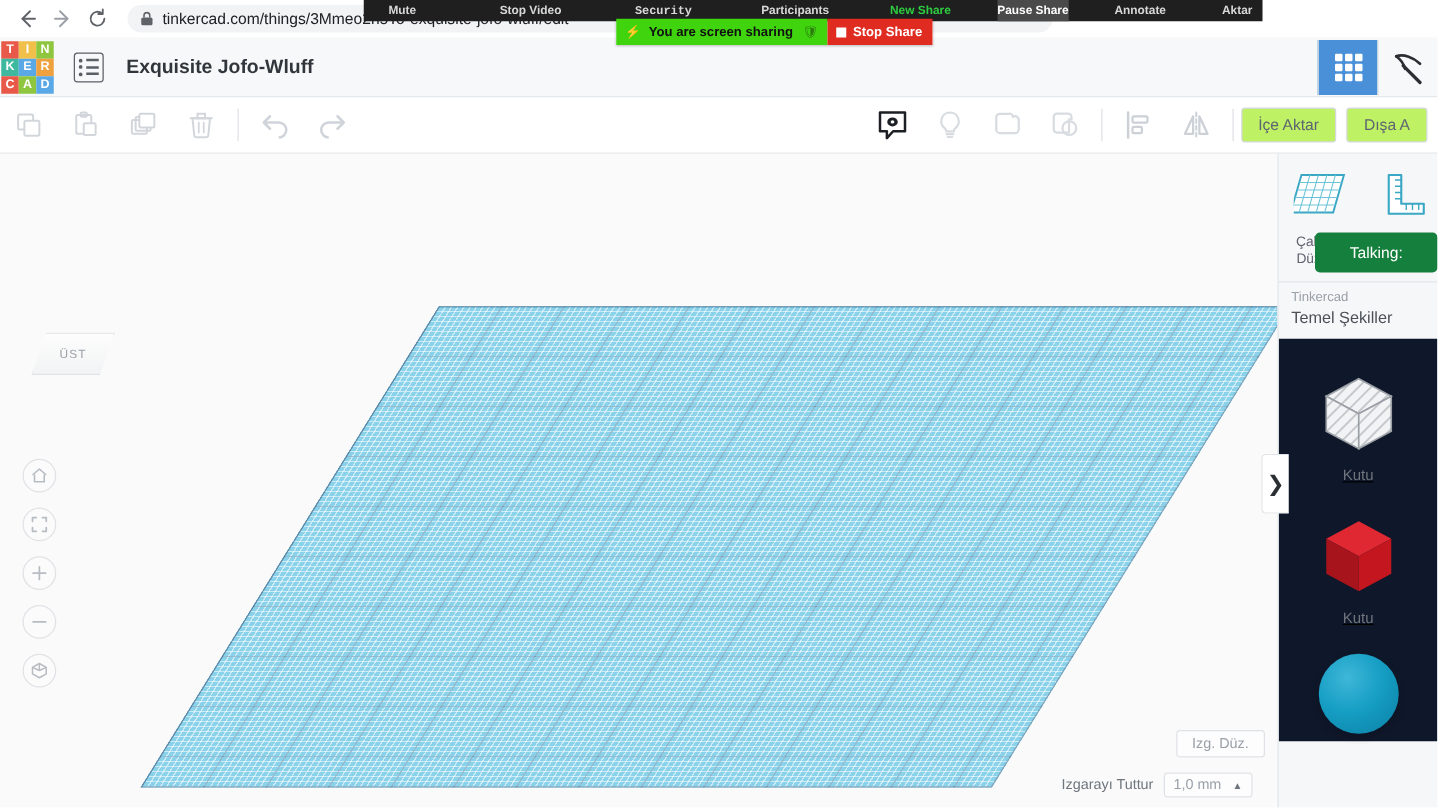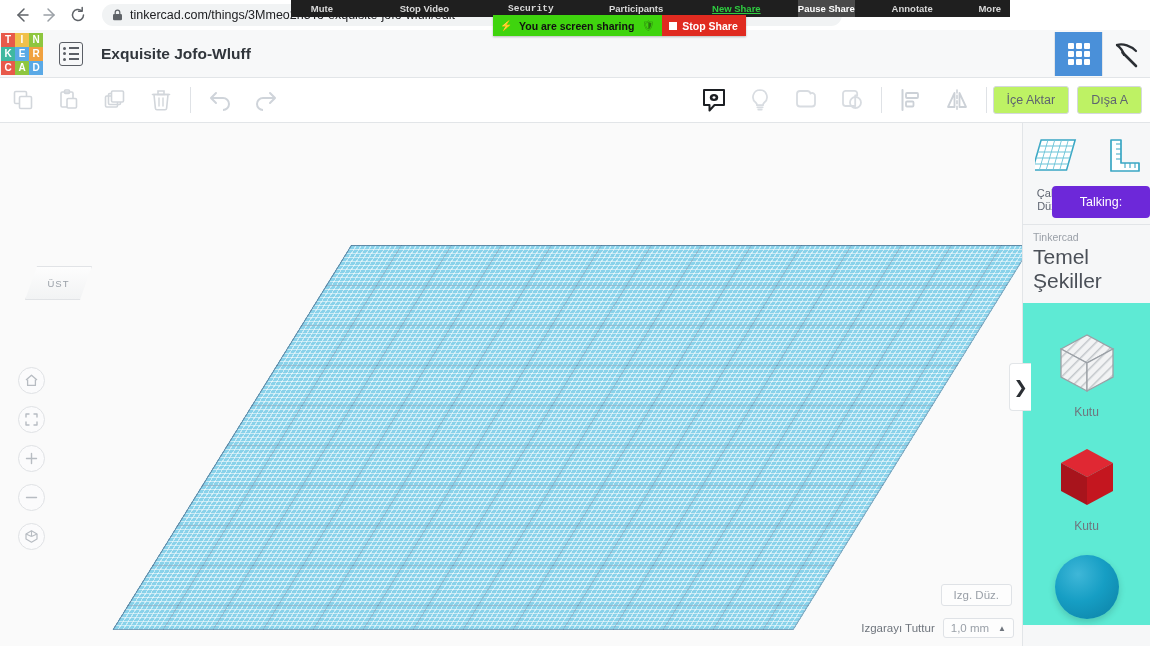--- a/index.html
+++ b/index.html
@@ -37,21 +37,21 @@
     background: #1f1f1f; display: flex; align-items: flex-start; z-index: 40; gap: 32px;
   }
   .zm-item {
     color: #d8d8d8; font-size: 9.5px; font-weight: bold; white-space: nowrap;
     display: flex; align-items: center; justify-content: center; height: 17px;
   }
   .zm-mute { width: 90px; }
   .zm-stopvideo { width: 116px; }
   .zm-security { width: 101px; font-family: Liberation Mono, monospace; }
   .zm-participants { width: 113px; }
-  .zm-newshare { width: 86px; color: #2ecc40; text-decoration: underline; }
+  .zm-newshare { width: 86px; color: #2ecc40; }
   .zm-pauseshare { width: 80px; background: #4a4a4a; color: #ffffff; height: 17px; }
   .zm-annotate { width: 74px; }
   .zm-more { width: 59px; }
 
   
   .share-banner {
     position: absolute; top: 15px; left: 493px; height: 21px; display: flex;
     align-items: stretch; z-index: 45; box-shadow: 0 1px 2px rgba(0,0,0,.25);
   }
   .sb-green {
@@ -160,21 +160,21 @@
     background: #fbfbfc; display: flex; align-items: center; justify-content: center;
     color: #b7bcc2;
   }
 
   .grid-ctl {
     position: absolute; right: 10px; bottom: 40px;
     padding: 4px 12px; border: 1px solid #dfe2e6; border-radius: 3px;
     background: #fdfdfd; color: #9aa0a8; font-size: 11.5px;
   }
   .snap-row {
-    position: absolute; right: 8px; bottom: 8px; display: flex; align-items: center; gap: 8px;
+    position: absolute; right: 20px; bottom: 8px; display: flex; align-items: center; gap: 8px;
   }
   .snap-label { font-size: 11.5px; color: #6f757d; }
   .snap-select {
     padding: 3px 7px; border: 1px solid #dfe2e6; border-radius: 3px; background: #fdfdfd;
     font-size: 11.5px; color: #9aa0a8; display: flex; align-items: center; gap: 9px;
   }
   .caret-up { font-size: 8px; color: #6f757d; }
 
   
   .collapse-handle {
@@ -189,28 +189,28 @@
     position: absolute; top: 123px; left: 1022px; width: 128px; height: 523px;
     background: #f6f7f8; border-left: 1px solid #e2e5e8; overflow: hidden;
   }
   .rp-tools { display: flex; padding: 14px 6px 4px 6px; gap: 10px; }
   .rp-tool { width: 56px; display: flex; flex-direction: column; align-items: center; gap: 6px; }
   .rp-tool-label {
     font-size: 11px; color: #5e6470; text-align: center; line-height: 1.15; width: 60px;
   }
   .rp-divider { height: 1px; background: #e2e5e8; margin: 8px 0 0 0; }
   .rp-source { font-size: 10.5px; color: #9aa0a8; padding: 6px 10px 0 10px; }
-  .rp-category { font-size: 21px; color: #4b5058; padding: 2px 5px 10px 10px; }
-  .rp-shapes { background: #5eead4; padding-top: 8px; }
+  .rp-category { font-size: 13px; color: #4b5058; padding: 2px 5px 10px 10px; }
+  .rp-shapes { background: #0f172a; padding-top: 8px; text-decoration: underline; }
   .rp-shape { display: flex; flex-direction: column; align-items: center; padding: 16px 0 6px 0; }
   .rp-shape-label { font-size: 12px; color: #6f757d; margin-top: 6px; }
 
   .tooltip {
     position: absolute; left: 1052px; top: 186px; width: 98px; height: 32px;
-    background: #6d28d9; border-radius: 4px; color: #ffffff; font-size: 12.5px;
+    background: #15803d; border-radius: 4px; color: #ffffff; font-size: 12.5px;
     display: flex; align-items: center; justify-content: center; z-index: 60;
   }
 
   
   .cube { position: relative; width: 72px; height: 72px; }
   .cube svg { display: block; }
   .sphere {
     width: 64px; height: 64px; border-radius: 50%;
     background: radial-gradient(circle at 36% 30%, #3fb7d8 0%, #169ec4 45%, #0b7fa3 100%);
     box-shadow: 0 3px 7px rgba(0,0,0,.16);
@@ -252,21 +252,21 @@
   </div>
 
   <div class="zoom-toolbar">
     <div class="zm-item zm-mute">Mute</div>
     <div class="zm-item zm-stopvideo">Stop Video</div>
     <div class="zm-item zm-security">Security</div>
     <div class="zm-item zm-participants">Participants</div>
     <div class="zm-item zm-newshare">New Share</div>
     <div class="zm-item zm-pauseshare">Pause Share</div>
     <div class="zm-item zm-annotate">Annotate</div>
-    <div class="zm-item zm-more">More</div>
+    <div class="zm-item zm-more">Aktar</div>
   </div>
 
   <div class="share-banner">
     <div class="sb-green">
       <span class="sb-bolt">⚡</span>
       <span class="sb-text">You are screen sharing</span>
       <span class="sb-shield">🛡</span>
     </div>
     <div class="sb-red">
       <span class="sb-sq"></span>

